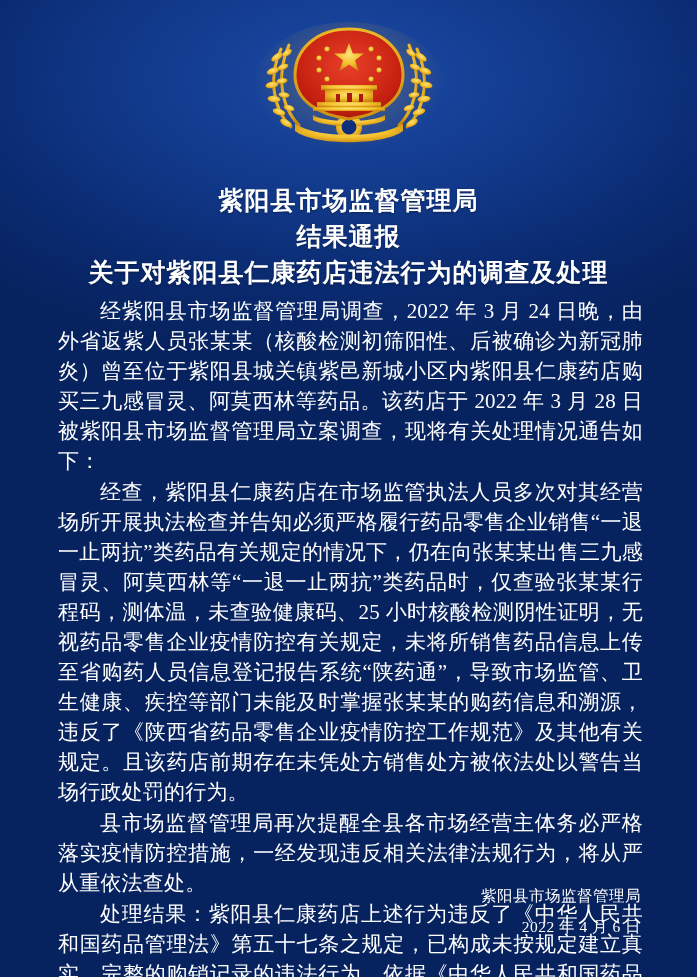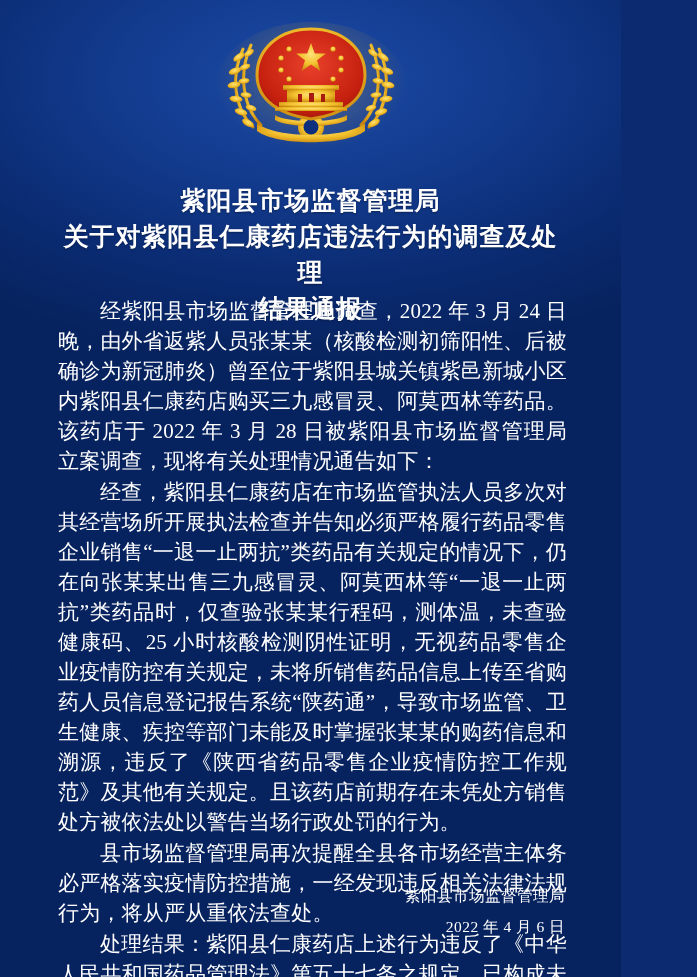--- a/index.html
+++ b/index.html
@@ -8,21 +8,21 @@
   }
   body {
     width: 697px;
     height: 977px;
     background: #0b2a6f;
     font-family: "Liberation Serif", "DejaVu Serif", serif;
     overflow: hidden;
   }
   .page {
     position: relative;
-    width: 621px;
+    width: 697px;
     height: 977px;
     background:
       radial-gradient(ellipse 520px 280px at 50% 8%, #1b4aa6 0%, #123a8c 40%, #0a2a70 75%, #07235f 100%),
       linear-gradient(180deg, #0d3180 0%, #0a2a6e 45%, #082560 100%);
     box-sizing: border-box;
   }
   
   .emblem-wrap {
     position: absolute;
     top: 16px;
@@ -186,22 +186,22 @@
           <rect x="108" y="75" width="4" height="8" fill="#a81b10"></rect>
           <rect x="66" y="83" width="64" height="5" fill="url(#gold)"></rect>
           <rect x="62" y="88" width="72" height="4" fill="url(#gold)"></rect>
         </g>
       </svg>
     </div>
   </div>
 
   <div class="titles">
     <div class="line">紫阳县市场监督管理局</div>
+    <div class="line">结果通报</div>
     <div class="line">关于对紫阳县仁康药店违法行为的调查及处理</div>
-    <div class="line">结果通报</div>
   </div>
 
   <div class="body-text">
     <p>经紫阳县市场监督管理局调查，2022 年 3 月 24 日晚，由外省返紫人员张某某（核酸检测初筛阳性、后被确诊为新冠肺炎）曾至位于紫阳县城关镇紫邑新城小区内紫阳县仁康药店购买三九感冒灵、阿莫西林等药品。该药店于 2022 年 3 月 28 日被紫阳县市场监督管理局立案调查，现将有关处理情况通告如下：</p>
     <p>经查，紫阳县仁康药店在市场监管执法人员多次对其经营场所开展执法检查并告知必须严格履行药品零售企业销售“一退一止两抗”类药品有关规定的情况下，仍在向张某某出售三九感冒灵、阿莫西林等“一退一止两抗”类药品时，仅查验张某某行程码，测体温，未查验健康码、25 小时核酸检测阴性证明，无视药品零售企业疫情防控有关规定，未将所销售药品信息上传至省购药人员信息登记报告系统“陕药通”，导致市场监管、卫生健康、疾控等部门未能及时掌握张某某的购药信息和溯源，违反了《陕西省药品零售企业疫情防控工作规范》及其他有关规定。且该药店前期存在未凭处方销售处方被依法处以警告当场行政处罚的行为。</p>
     <p>县市场监督管理局再次提醒全县各市场经营主体务必严格落实疫情防控措施，一经发现违反相关法律法规行为，将从严从重依法查处。</p>
     <p>处理结果：紫阳县仁康药店上述行为违反了《中华人民共和国药品管理法》第五十七条之规定，已构成未按规定建立真实、完整的购销记录的违法行为。依据《中华人民共和国药品管理法》第一百三十条之规定，决定吊销紫阳县仁康药店《药品经营许可证》。</p>
     <p>卫生健康。</p>
   </div>
 

